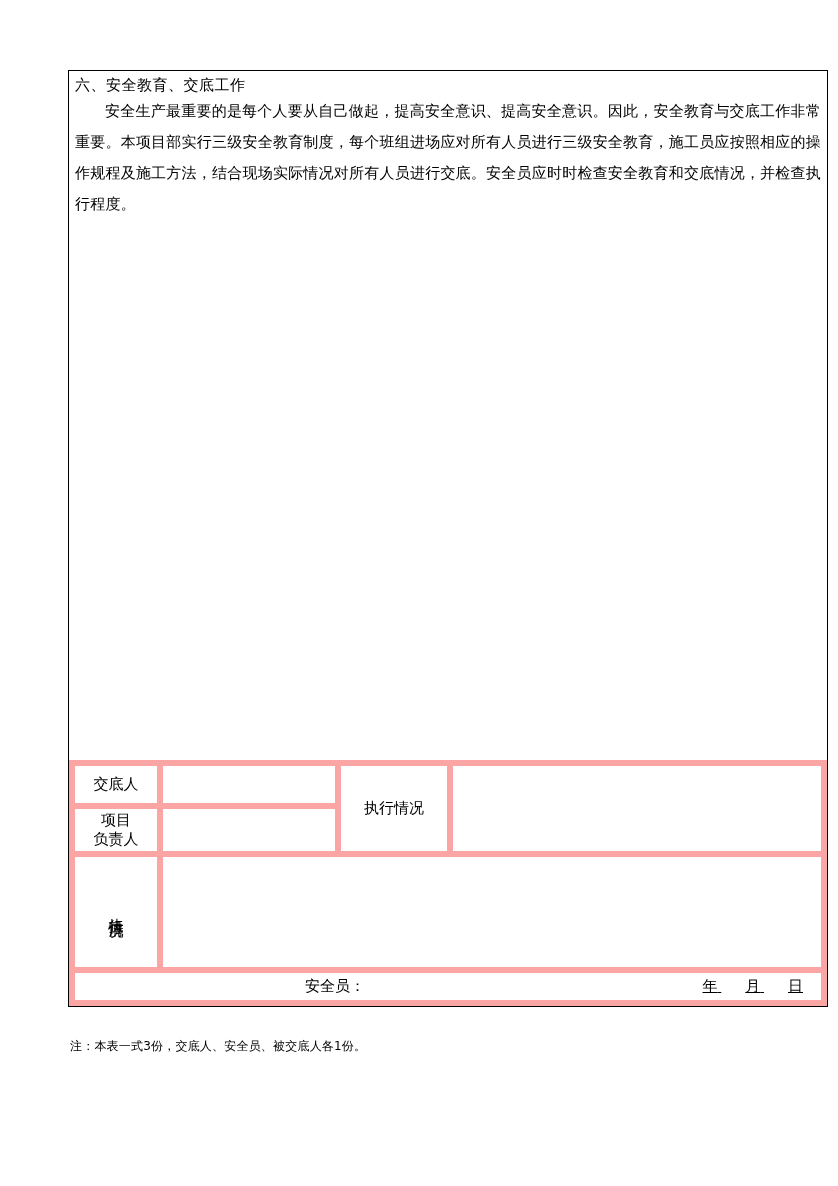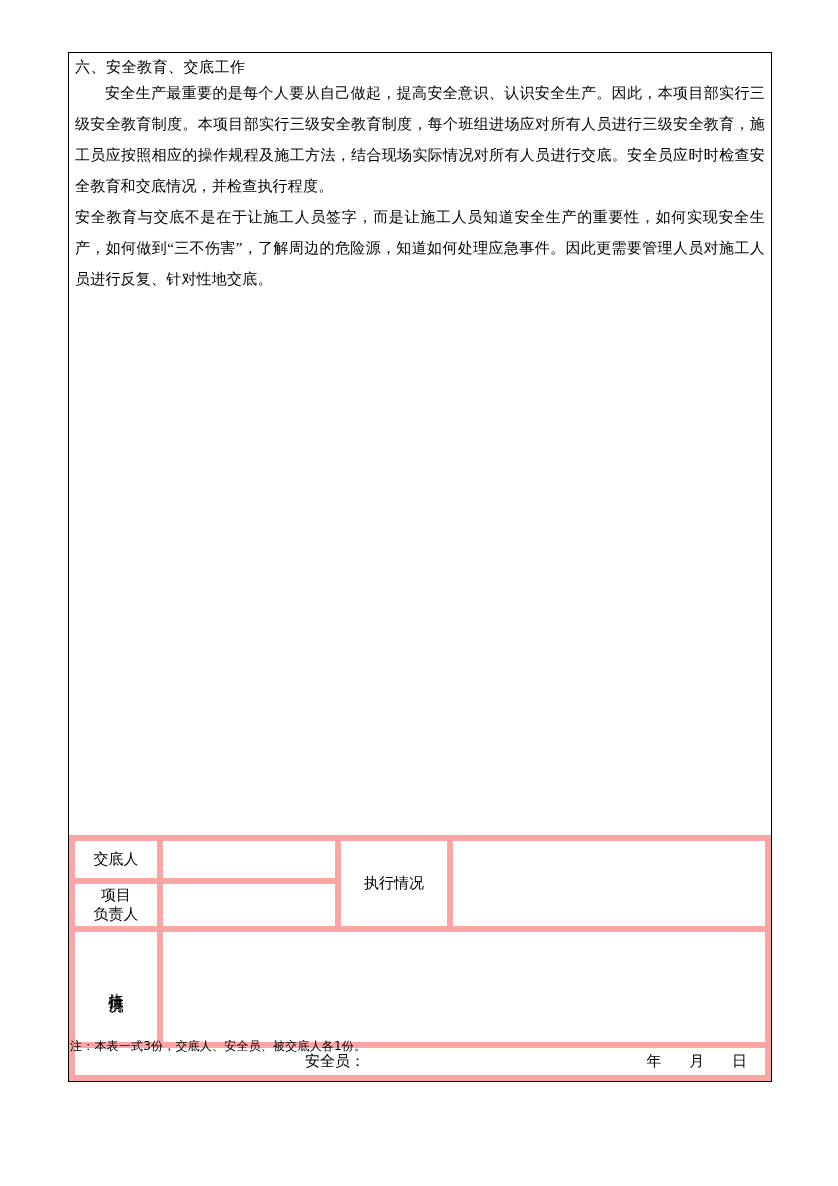--- a/index.html
+++ b/index.html
@@ -19,22 +19,22 @@
     position: absolute;
     left: 0;
     top: 0;
     width: 838px;
     height: 1186px;
   }
   
   .form {
     position: absolute;
     left: 68px;
-    top: 52px;
-    width: 704px;
+    top: 70px;
+    width: 760px;
     border: 1px solid #000;
     box-sizing: border-box;
   }
   .section-title {
     font-size: 15px;
     line-height: 22px;
     padding: 3px 6px 0 6px;
     letter-spacing: 0.5px;
   }
   .body-text {
@@ -117,20 +117,21 @@
     height: 100%;
     padding: 0 18px 0 0;
   }
   .safety-officer {
     margin-left: 230px;
     font-family: Liberation Mono, monospace;
   }
   .date-fields {
     margin-left: auto;
     letter-spacing: 0;
+    text-decoration: underline;
   }
   .date-fields span {
     margin-left: 24px;
   }
   .note {
     position: absolute;
     left: 70px;
     top: 1038px;
     font-size: 12px;
     font-family: "DejaVu Sans", "Liberation Sans", sans-serif;
@@ -140,22 +141,21 @@
 </head>
 <body>
 
 <div class="page">
 
   <div class="form">
 
     <div class="section-title">六、安全教育、交底工作</div>
 
     <div class="body-text">
-      <p class="indent">安全生产最重要的是每个人要从自己做起，提高安全意识、认识安全生产。因此，本项目部实行三级安全教育制度。本项目部实行三级安全教育制度，每个班组进场应对所有人员进行三级安全教育，施工员应按照相应的操作规程及施工方法，结合现场实际情况对所有人员进行交底。安全员应时时检查安全教育和交底情况，并检查执行程度。</p>
-      <p>安全教育与交底不是在于让施工人员签字，而是让施工人员知道安全生产的重要性，如何实现安全生产，如何做到“三不伤害”，了解周边的危险源，知道如何处理应急事件。因此更需要管理人员对施工人员进行反复、针对性地交底。</p>
+      <p class="indent">安全生产最重要的是每个人要从自己做起，提高安全意识、提高安全意识。因此，安全教育与交底工作非常重要。本项目部实行三级安全教育制度，每个班组进场应对所有人员进行三级安全教育，施工员应按照相应的操作规程及施工方法，结合现场实际情况对所有人员进行交底。安全员应时时检查安全教育和交底情况，并检查执行程度。</p>
     </div>
 
     <div class="content-area"></div>
 
     <table class="sig-table">
       <tbody>
           <tr>
         <td class="lbl c-label-small cell-h">交底人</td>
         <td class="c-value-1 cell-h"></td>
         <td class="lbl c-label-2" rowspan="2">执行情况</td>

